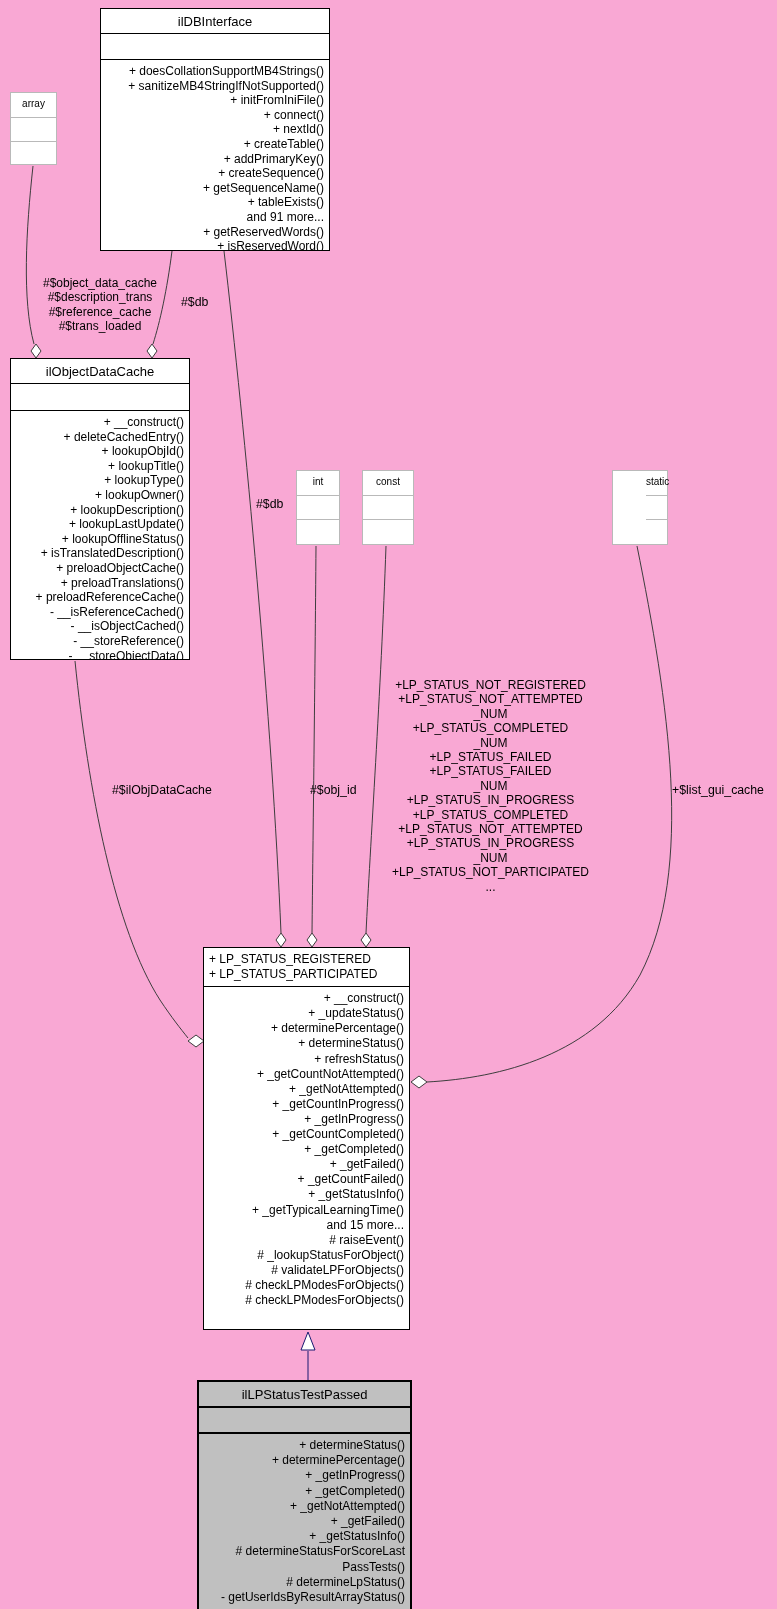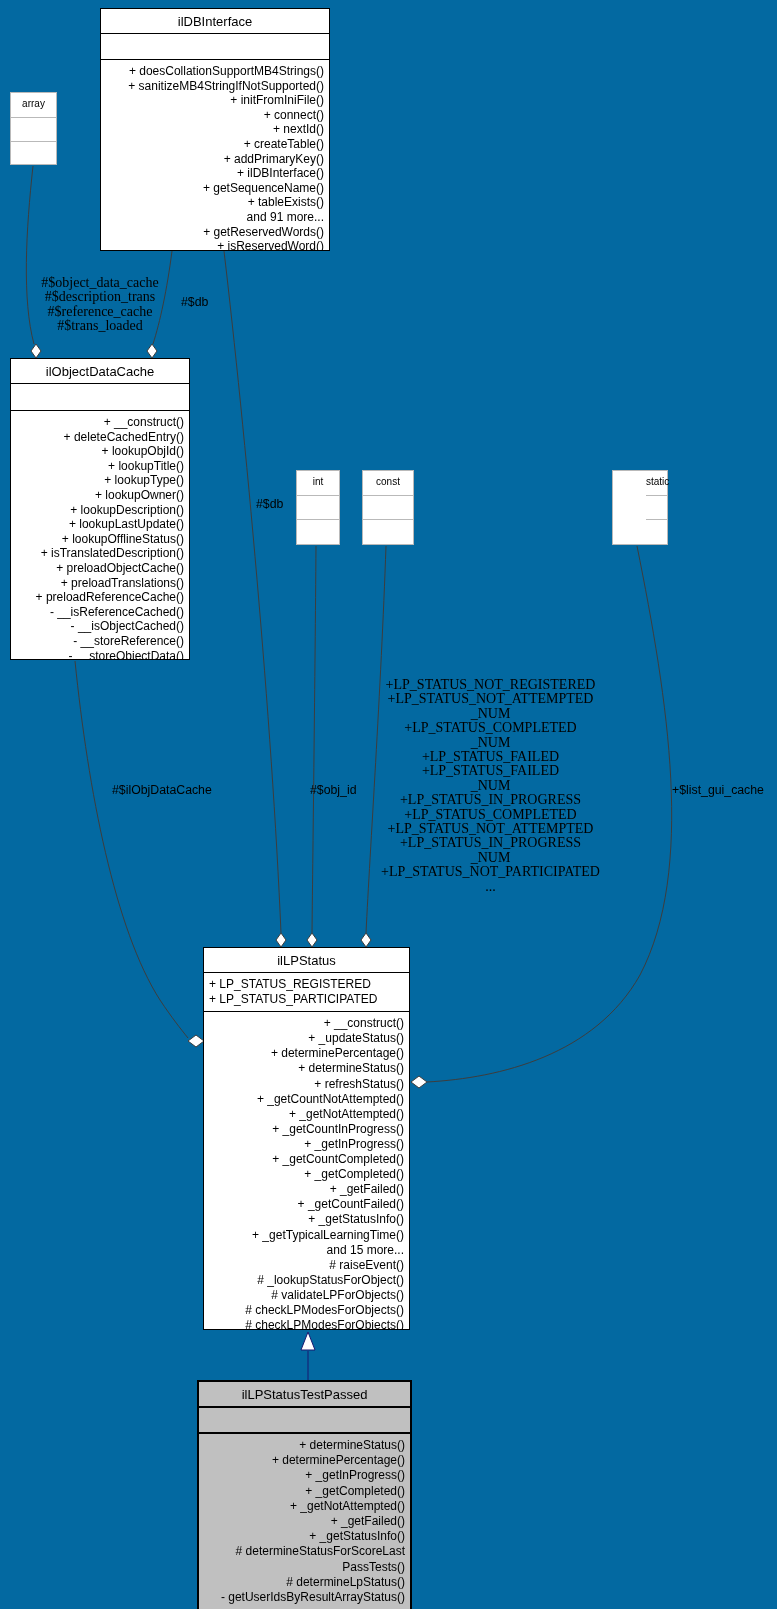--- a/index.html
+++ b/index.html
@@ -1,16 +1,16 @@
 <!DOCTYPE html>
 <html><head>
 <meta charset="utf-8">
 <style>
   html,body{margin:0;padding:0;background:#ffffff;}
-  #canvas{position:relative;width:777px;height:1609px;background:#0369a1;
+  #canvas{position:relative;width:777px;height:1609px;background:#f9a8d4;
           font-family:"Liberation Sans",sans-serif;color:#000;}
   #edges{position:absolute;left:0;top:0;width:777px;height:1609px;pointer-events:none;}
 
   .classbox{position:absolute;background:#ffffff;border:1px solid #000;box-sizing:border-box;overflow:hidden;}
   .classbox .title{text-align:center;font-size:13px;padding:5px 3px 4px;border-bottom:1px solid #000;white-space:nowrap;}
   .classbox .attrs{border-bottom:1px solid #000;padding:4px 5px;box-sizing:border-box;}
   .classbox .methods{padding:4px 5px;text-align:right;}
   .m{display:block;font-size:12px;line-height:14.6px;white-space:nowrap;}
   .lp .m{line-height:15.1px;}
   .tp .m{line-height:15.2px;}
@@ -19,21 +19,21 @@
   .graybox .title{border-bottom:2px solid #000;}
   .graybox .attrs{border-bottom:2px solid #000;}
 
   .typebox{position:absolute;background:#ffffff;border:1px solid #b9b9b9;box-sizing:border-box;}
   .typebox .cell{box-sizing:border-box;border-bottom:1px solid #b9b9b9;height:24px;}
   .typebox .tcell{height:25px;text-align:center;font-size:10px;padding-top:5px;}
   .typebox .cell:last-child{border-bottom:none;}
 
   .edgelabel{position:absolute;font-size:12.3px;line-height:14.6px;white-space:nowrap;}
   .labelblock{position:absolute;font-size:12.3px;line-height:14.4px;text-align:center;}
-  .labelblock .m{font-size:14px;line-height:14.4px;text-align:center;font-family:Liberation Serif, serif;}
+  .labelblock .m{font-size:12px;line-height:14.4px;text-align:center;}
 </style>
 </head>
 <body>
 
 <div id="canvas">
 
   <svg id="edges" viewBox="0 0 777 1609">
 
     <path d="M33,166 C26,230 22,300 34,344" fill="none" stroke="#3d3d3d" stroke-width="1"></path>
     <polygon points="36,344 41,351 36,358 31,351" fill="#ffffff" stroke="#3d3d3d" stroke-width="1"></polygon>
@@ -64,21 +64,21 @@
     <div class="title">ilDBInterface</div>
     <div class="attrs" style="height:26px;"></div>
     <div class="methods">
         <span class="m">+ doesCollationSupportMB4Strings()</span>
         <span class="m">+ sanitizeMB4StringIfNotSupported()</span>
         <span class="m">+ initFromIniFile()</span>
         <span class="m">+ connect()</span>
         <span class="m">+ nextId()</span>
         <span class="m">+ createTable()</span>
         <span class="m">+ addPrimaryKey()</span>
-        <span class="m">+ ilDBInterface()</span>
+        <span class="m">+ createSequence()</span>
         <span class="m">+ getSequenceName()</span>
         <span class="m">+ tableExists()</span>
         <span class="m">and 91 more...</span>
         <span class="m">+ getReservedWords()</span>
         <span class="m">+ isReservedWord()</span>
       </div>
   </div>
 
   <div class="typebox" style="left:10px;top:92px;width:47px;height:73px;">
     <div class="cell tcell">array</div>
@@ -122,21 +122,20 @@
     <div class="cell"></div>
   </div>
 
   <div class="typebox" style="left:612px;top:470px;width:56px;height:75px;padding-left:33px;">
     <div class="cell tcell">static</div>
     <div class="cell"></div>
     <div class="cell"></div>
   </div>
 
   <div class="classbox lp" style="left:203px;top:947px;width:207px;height:383px;">
-    <div class="title">ilLPStatus</div>
     <div class="attrs">
         <span class="m">+ LP_STATUS_REGISTERED</span>
         <span class="m">+ LP_STATUS_PARTICIPATED</span>
       </div>
     <div class="methods">
         <span class="m">+ __construct()</span>
         <span class="m">+ _updateStatus()</span>
         <span class="m">+ determinePercentage()</span>
         <span class="m">+ determineStatus()</span>
         <span class="m">+ refreshStatus()</span>

